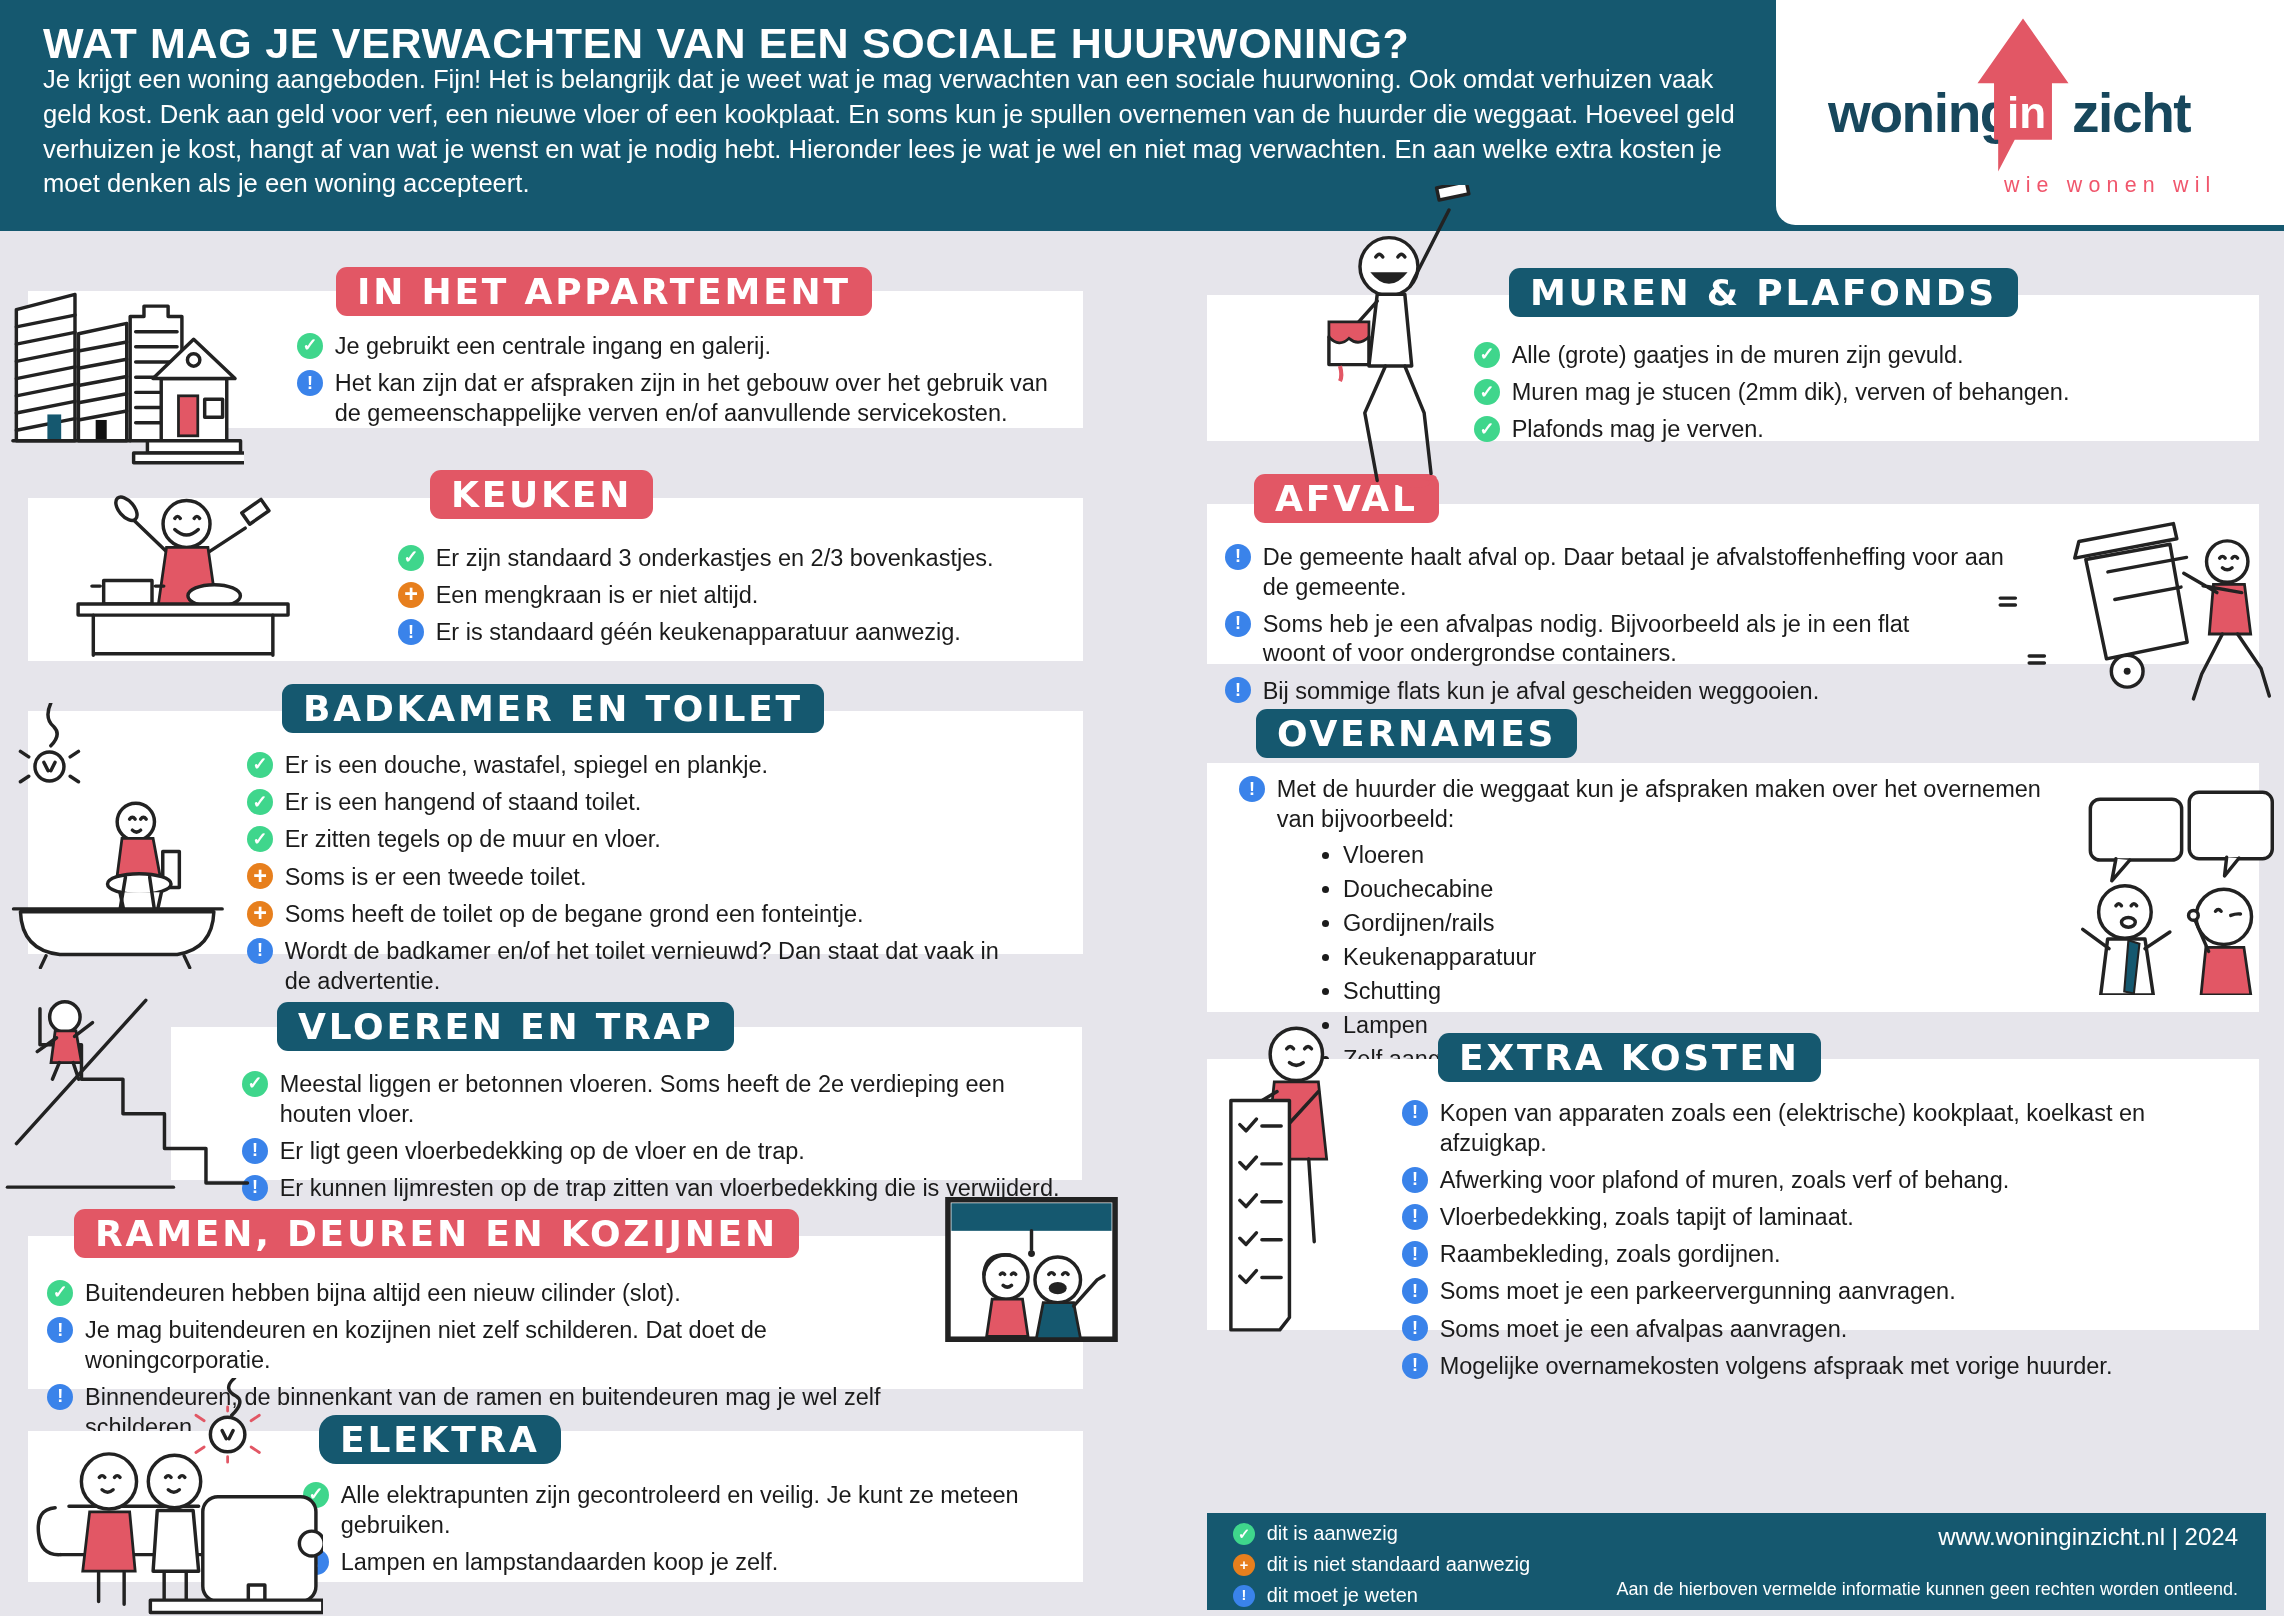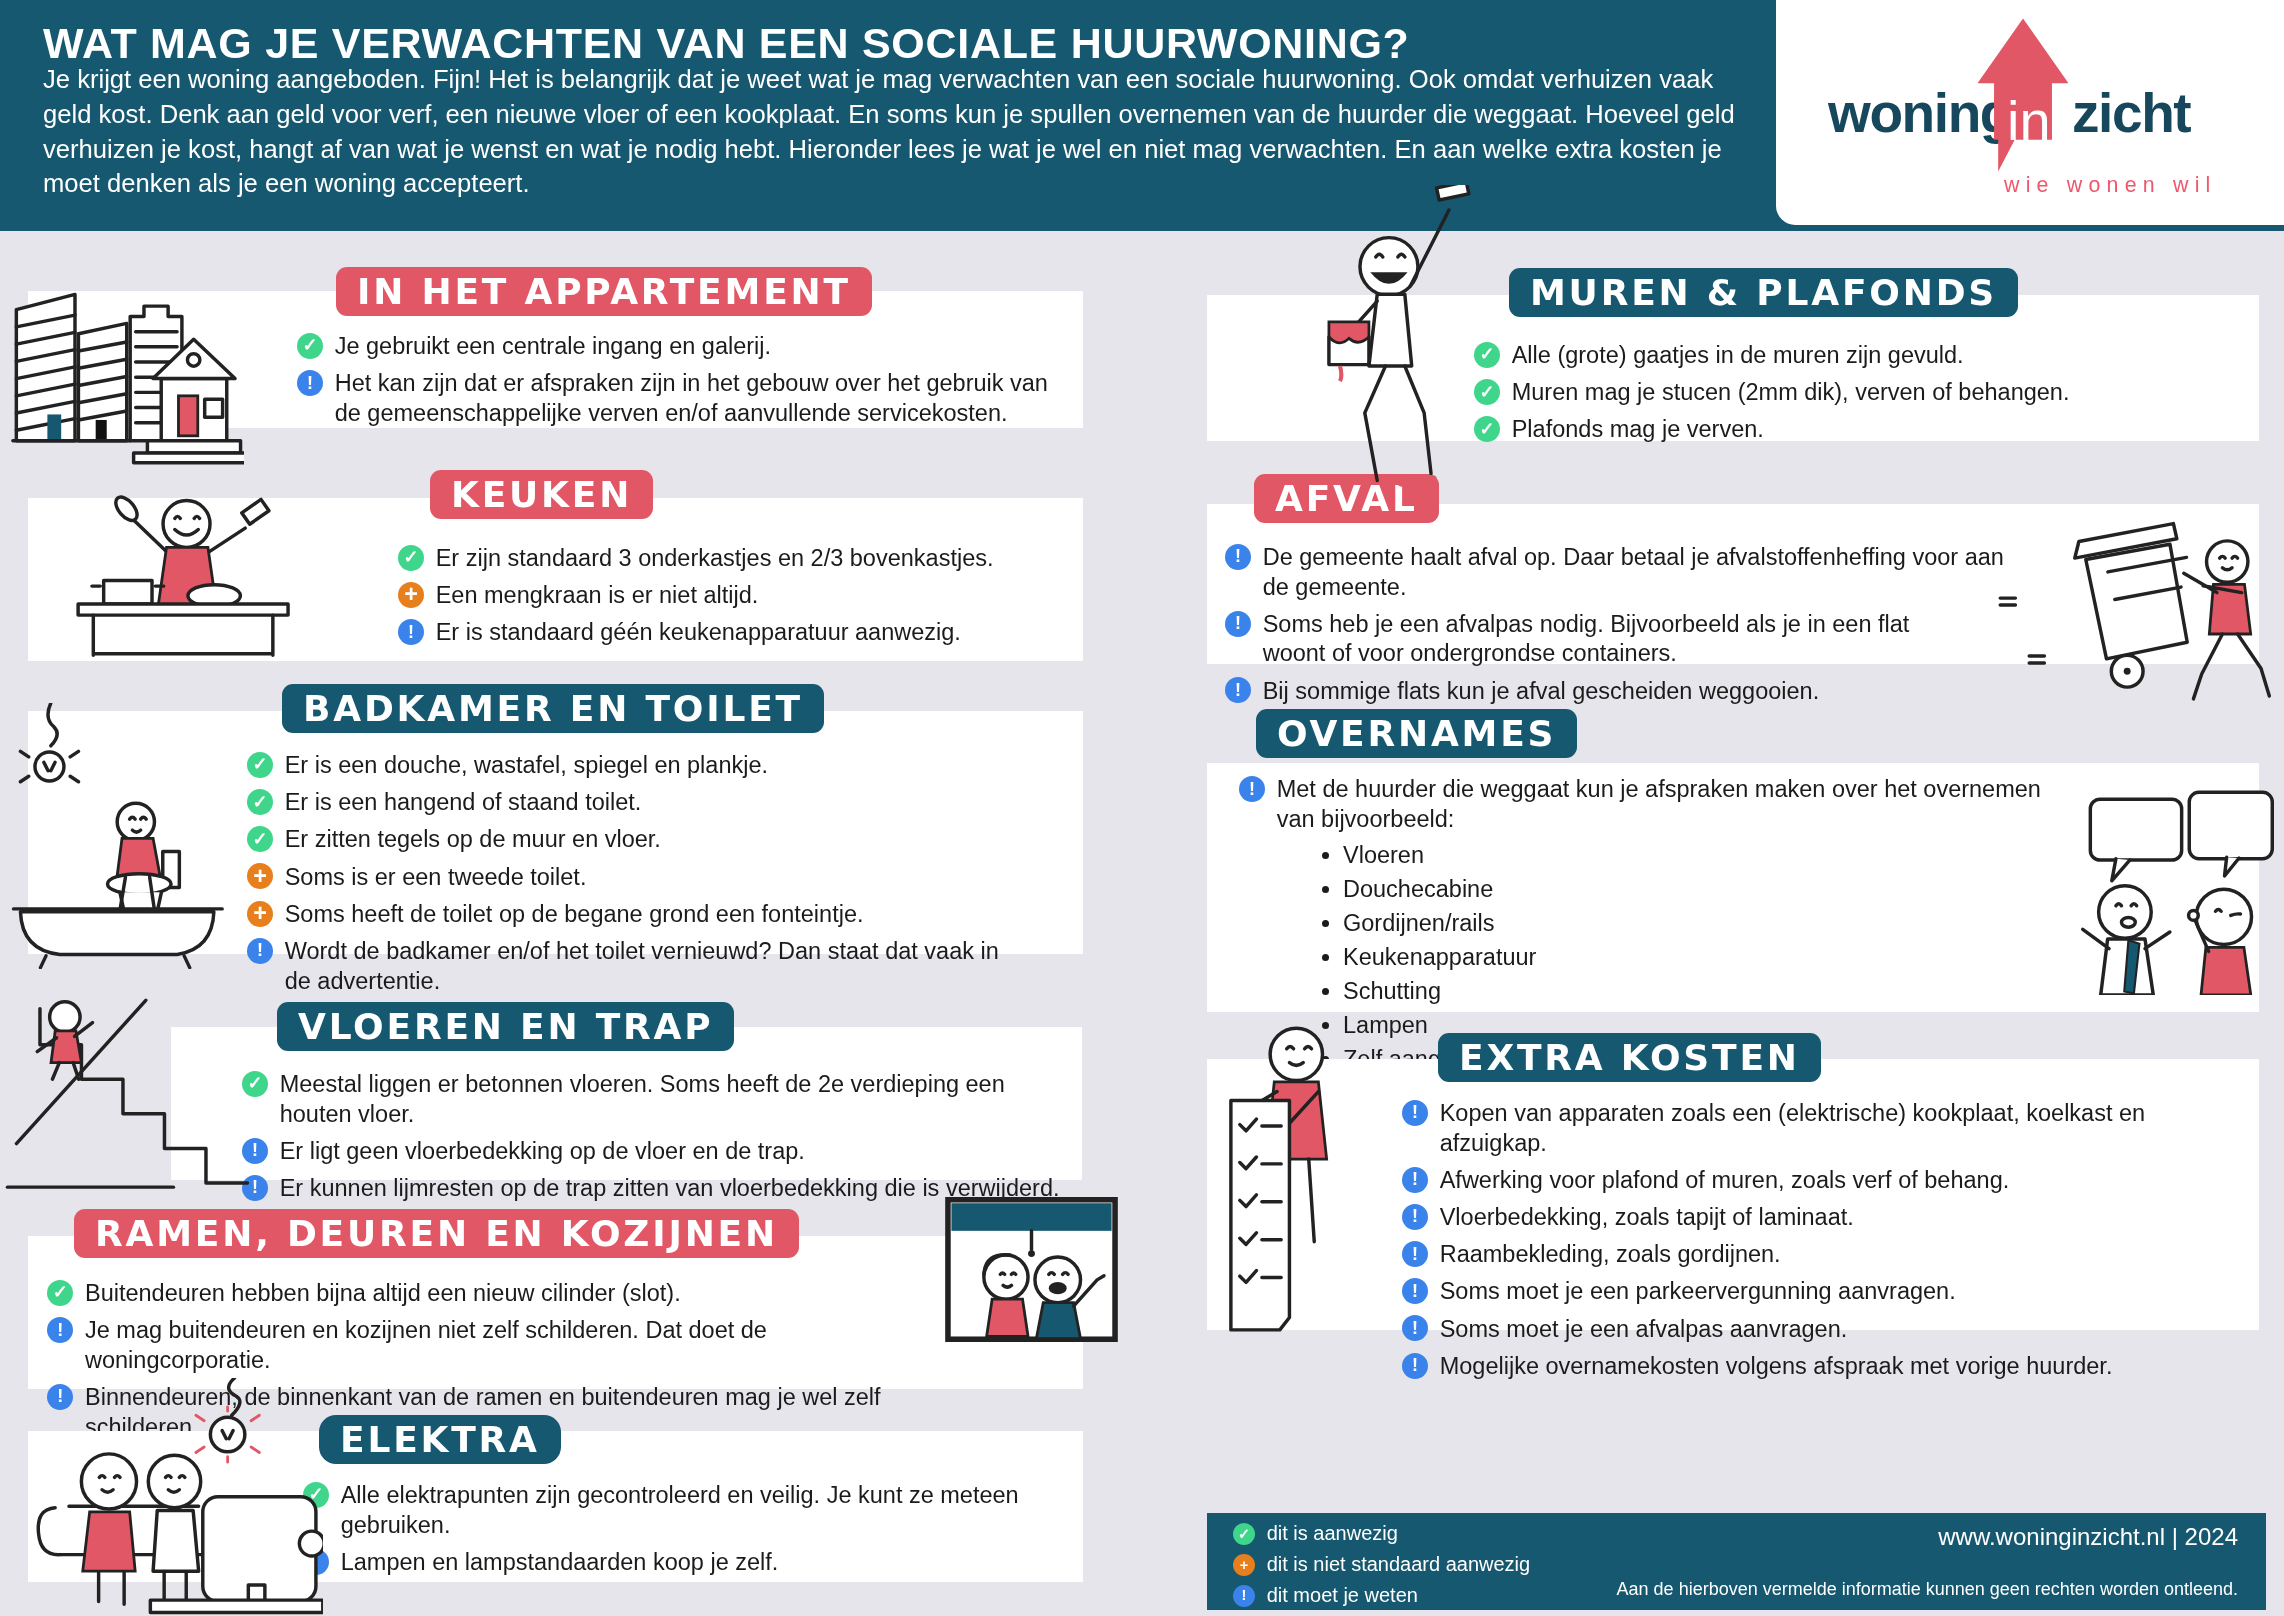--- a/index.html
+++ b/index.html
@@ -12,21 +12,21 @@
                 font-size:43px;letter-spacing:0.7px;}
   .header-intro{position:absolute;left:43px;top:62px;width:1692px;color:#fff;
                 font-size:25.6px;line-height:1.36;}
 
   
   .logo-box{position:absolute;left:1776px;top:0;width:508px;height:225px;background:#fff;
             border-radius:0 0 0 19.3px;}
   .logo-word{position:absolute;font-weight:bold;color:#17475c;font-size:55px;letter-spacing:-1.4px;top:81px;}
   .logo-w1{left:52px;} .logo-w3{left:296px;}
   .logo-house{position:absolute;left:200px;top:16.6px;width:94px;height:171px;}
-  .logo-in{position:absolute;left:231px;top:88px;color:#fff;font-weight:normal;font-size:56px;}
+  .logo-in{position:absolute;left:231px;top:88px;color:#fff;font-weight:bold;font-size:44px;}
   .logo-tagline{position:absolute;left:228px;top:173px;color:#f0566c;font-size:21.4px;
                 letter-spacing:6.2px;white-space:nowrap;}
 
   
   .box{position:absolute;background:#fff;}
   .content{position:absolute;inset:0;}
 
   
   .label{position:absolute;display:inline-flex;align-items:center;height:49px;
          padding:0 21px;border-radius:11px;color:#fff;font-weight:bold;font-size:36px;

